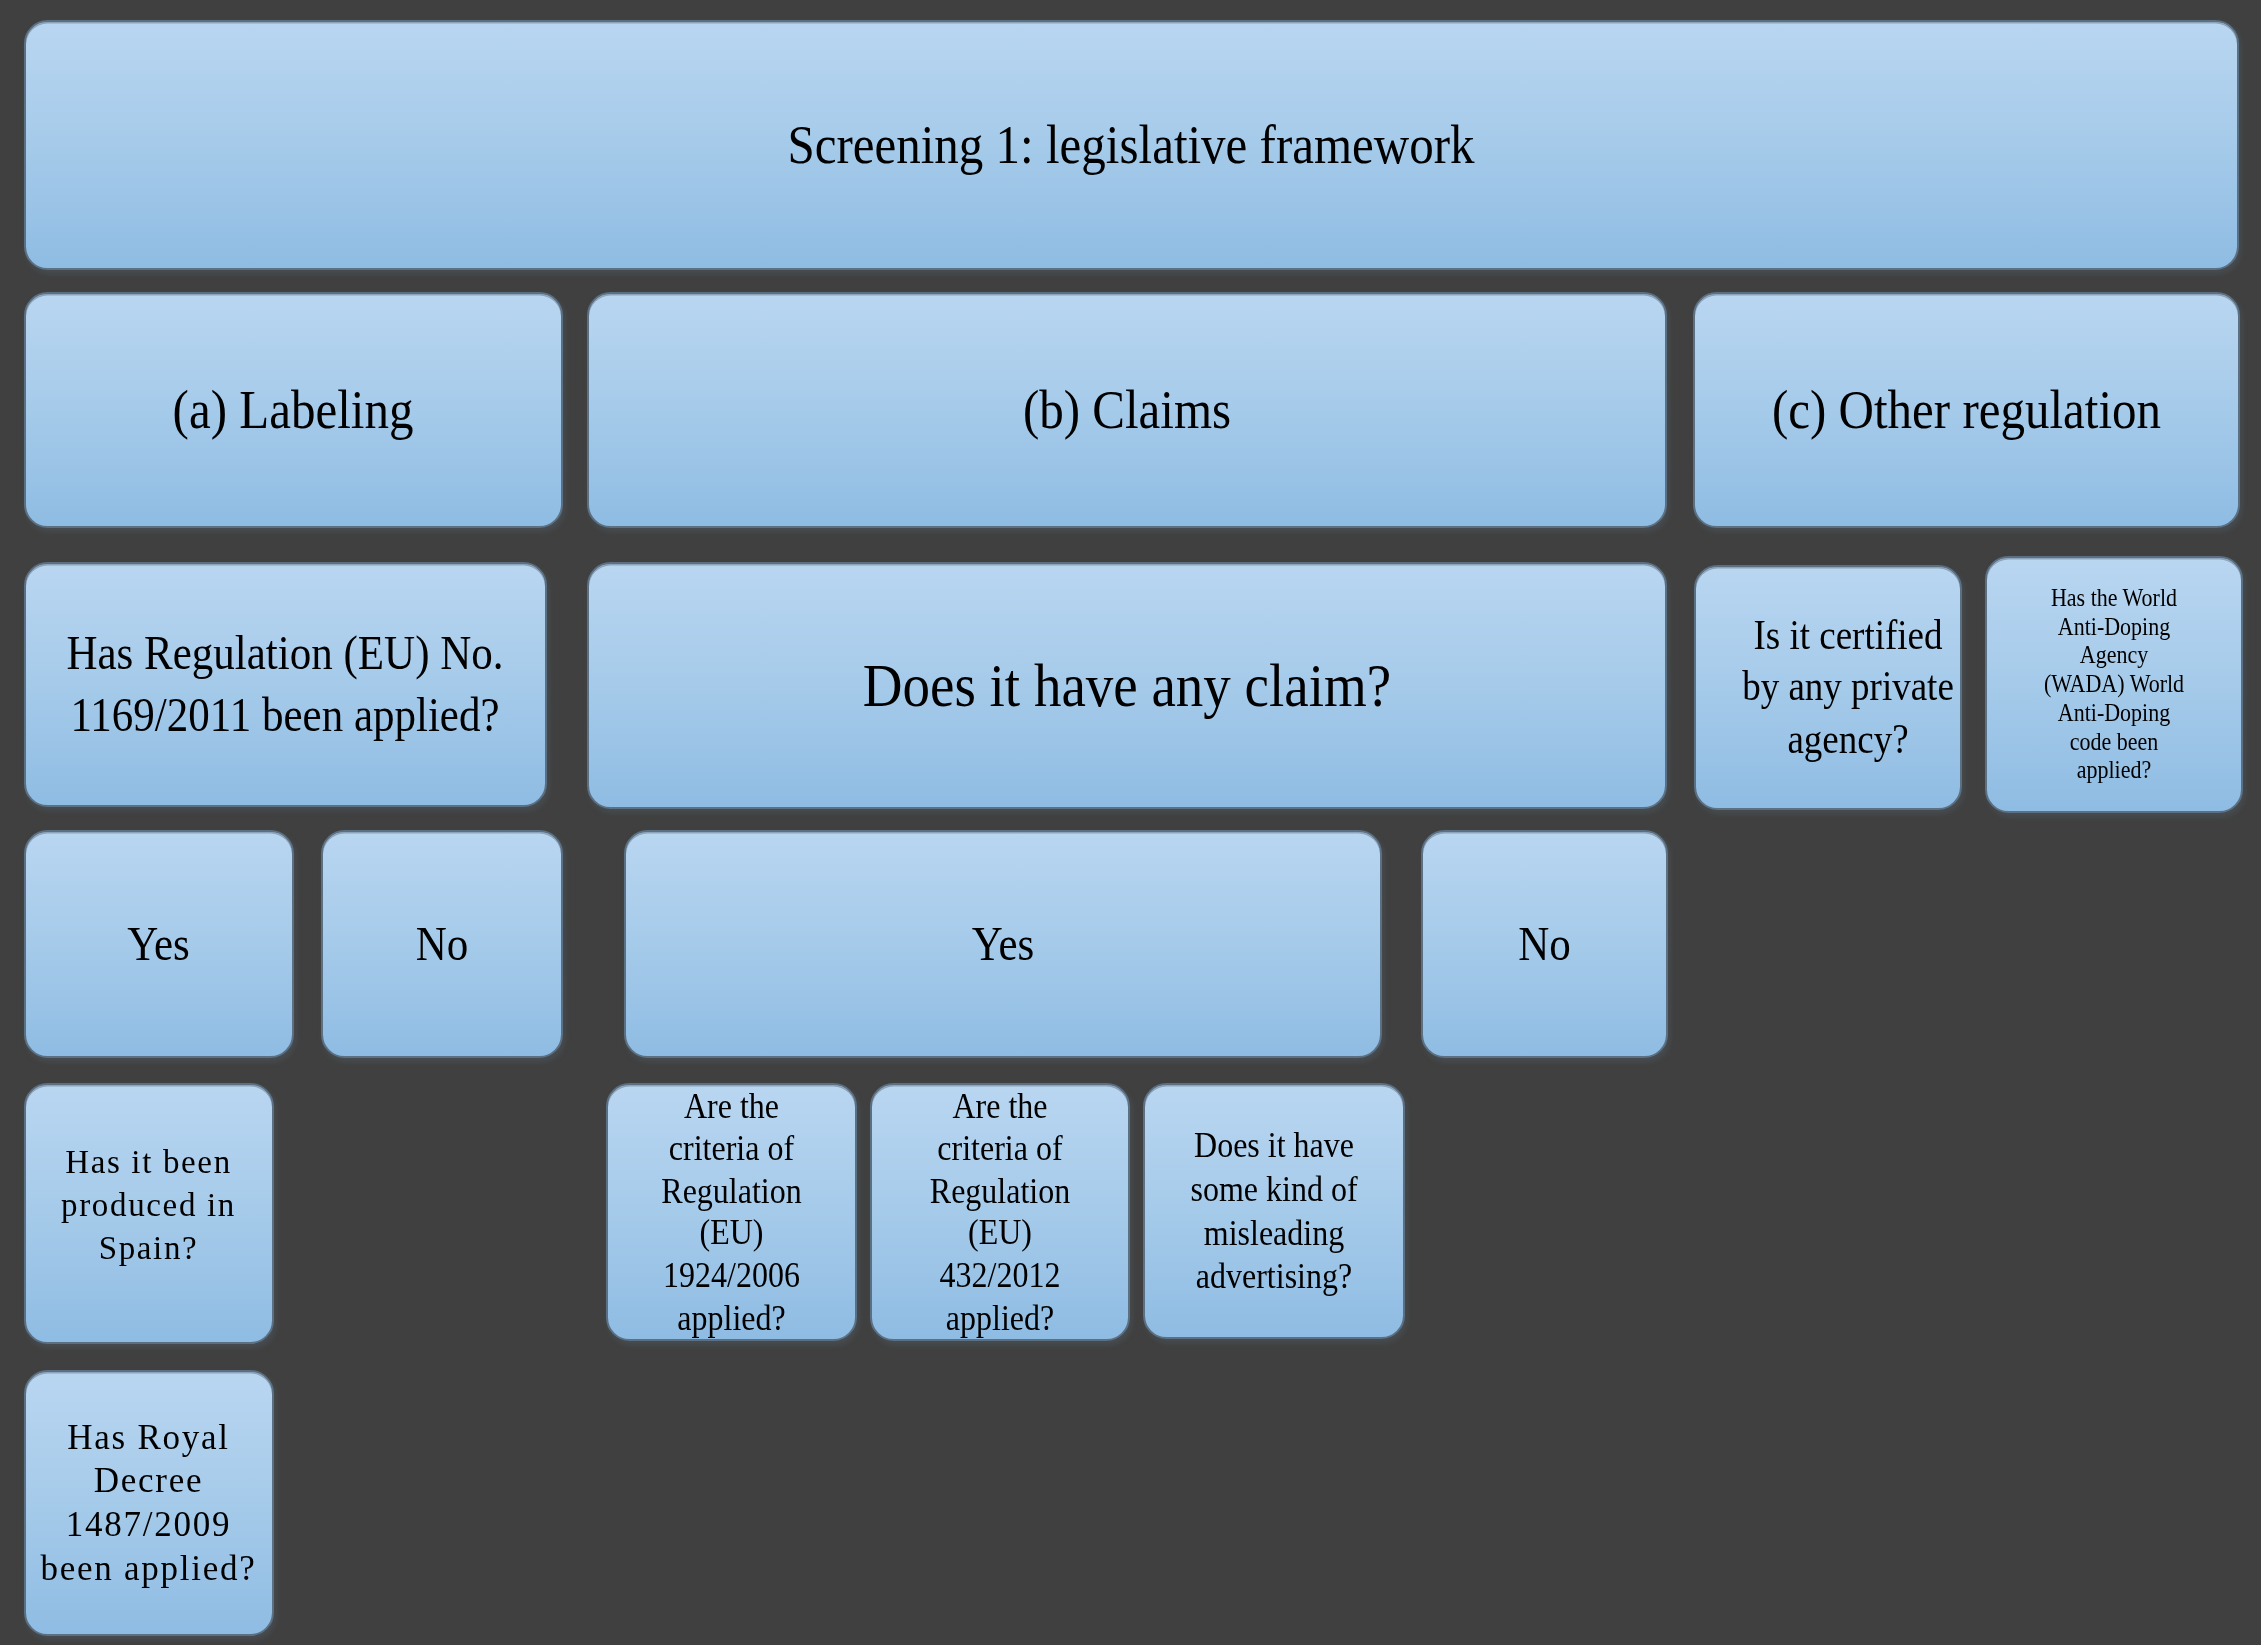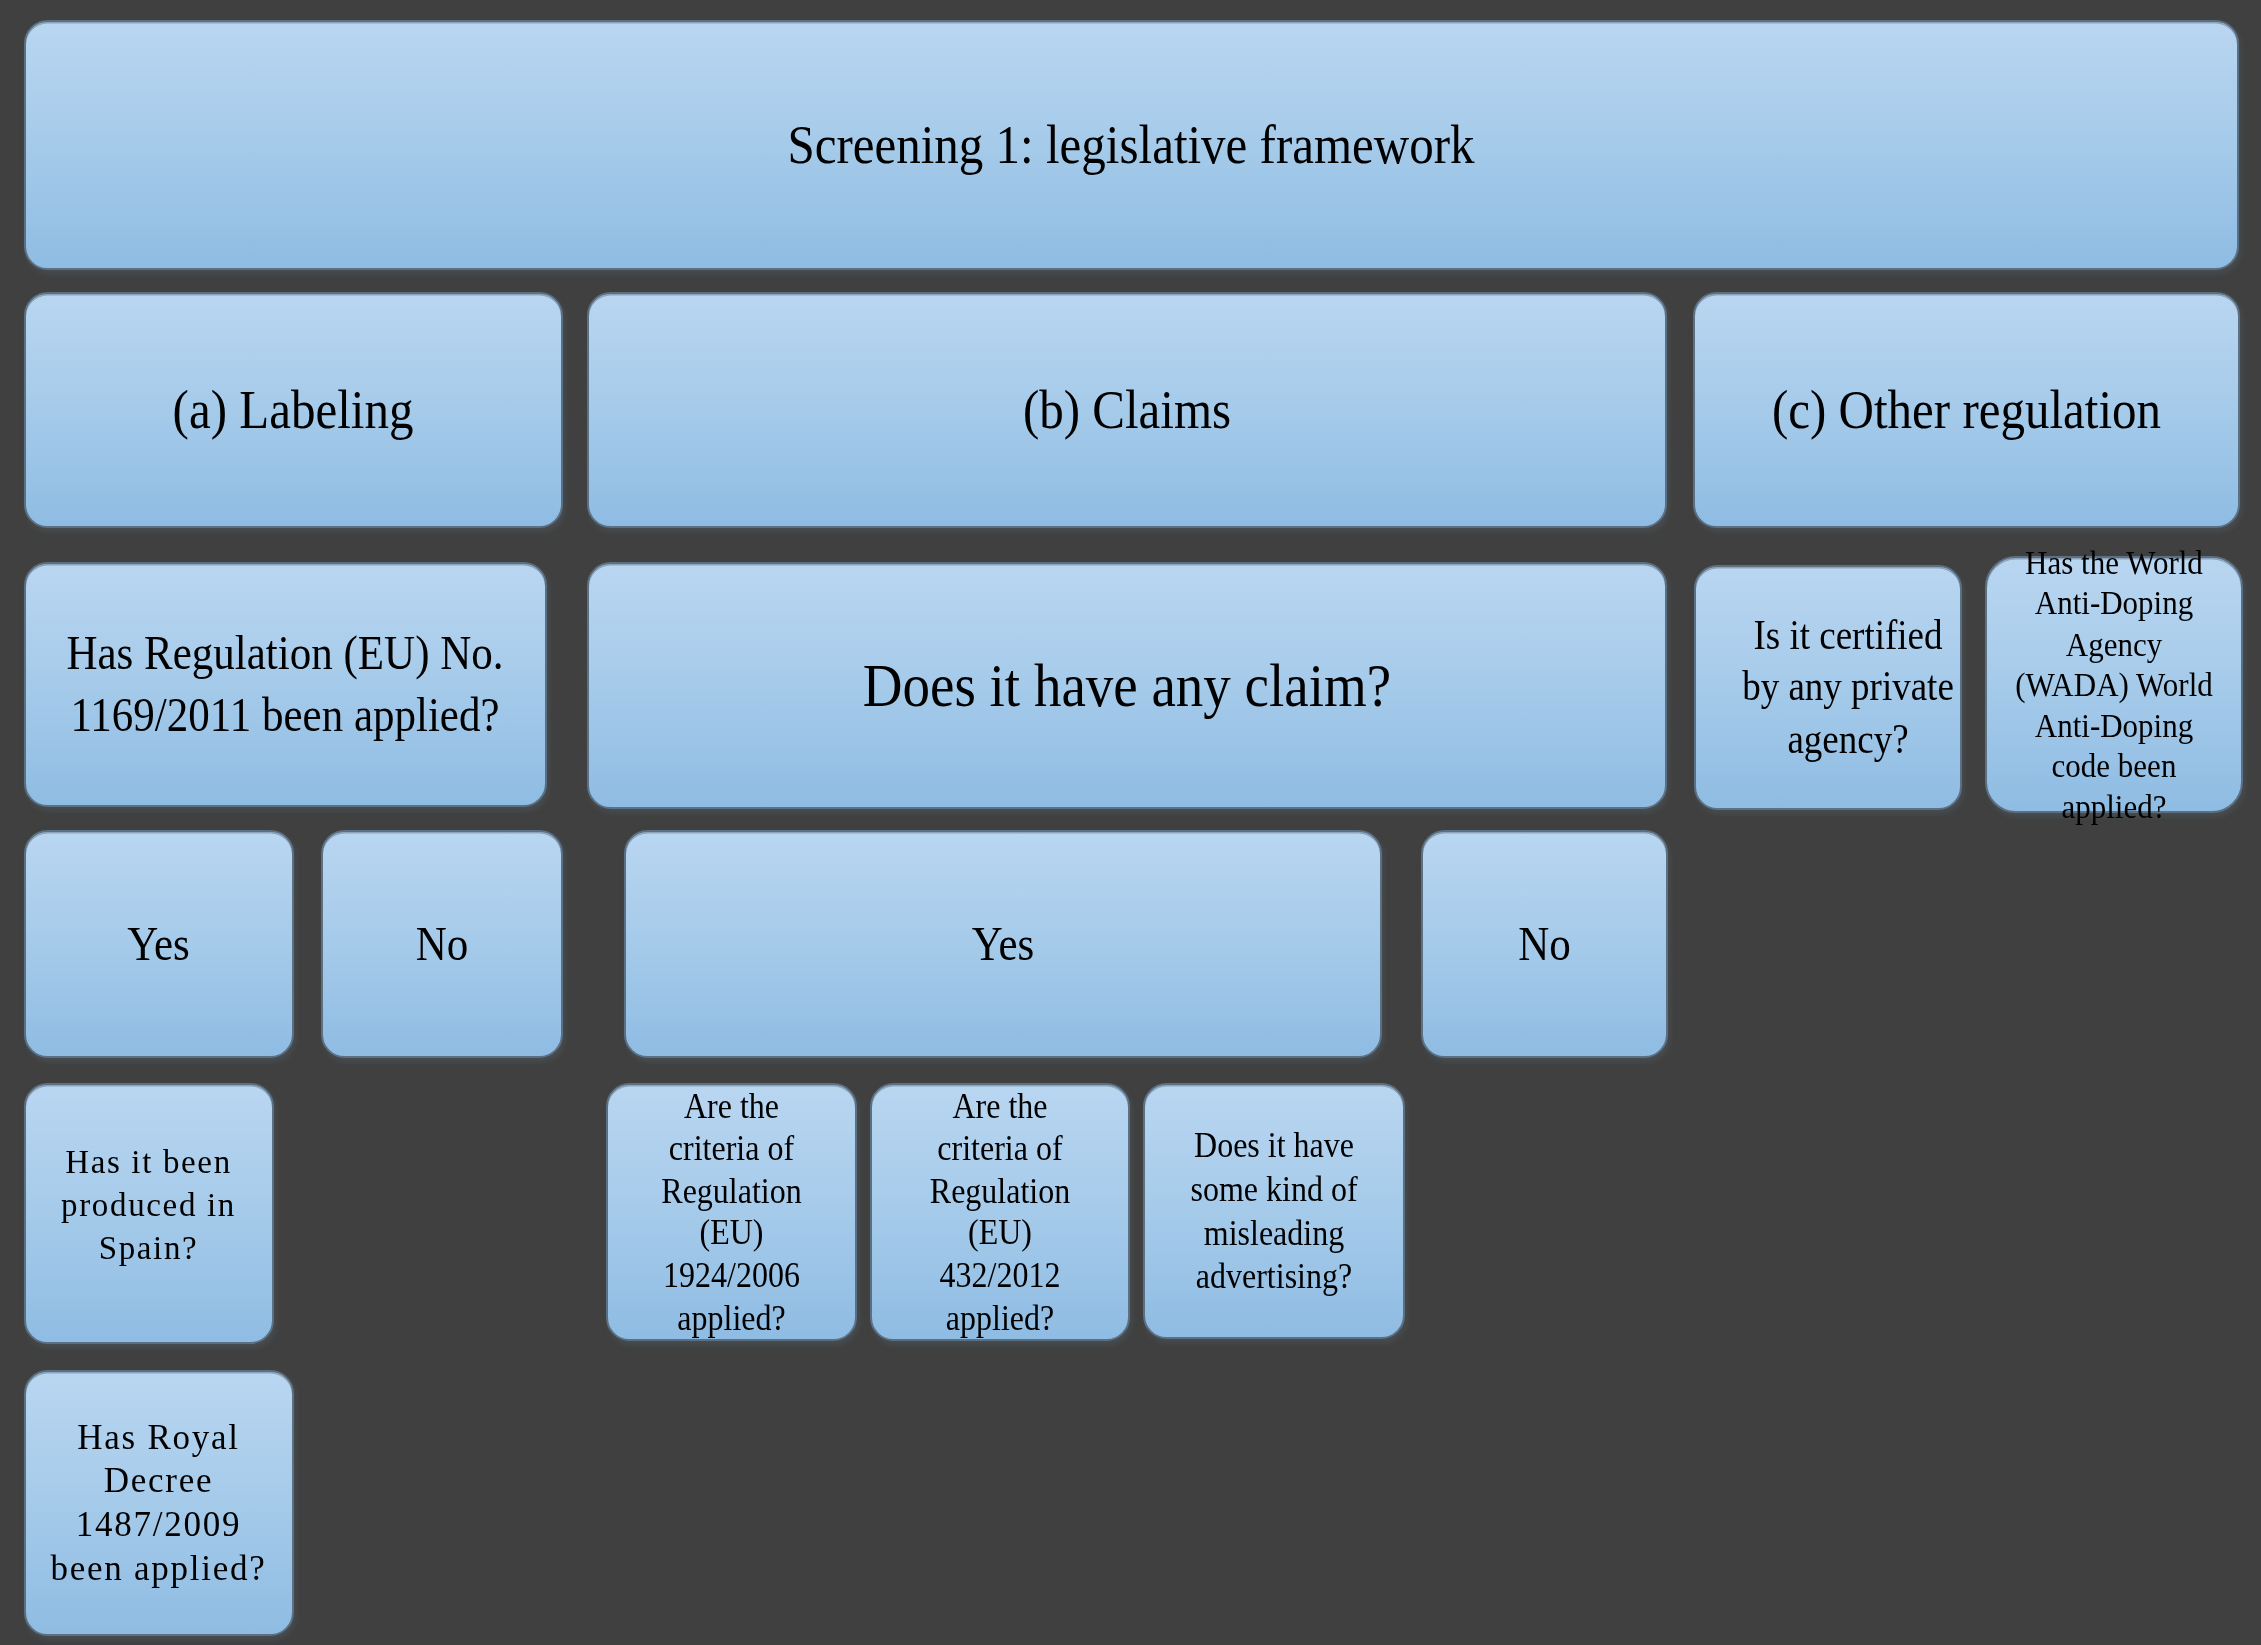--- a/index.html
+++ b/index.html
@@ -28,33 +28,33 @@
   .t-wide{display:block; letter-spacing:0.05em;}
   
   .b-title   {left:23.5px;  top:20.4px;   width:2215px; height:250px; font-size:49px;}
   .b-ahead   {left:23.5px;  top:292px;  width:539px; height:236px; font-size:49px;}
   .b-bhead   {left:587px;top:292px;  width:1080px; height:236px; font-size:49px;}
   .b-chead   {left:1693px;top:292px;  width:547px; height:236px; font-size:49px;}
   
   .b-aq      {left:23.5px;  top:562px; width:523px; height:245px; font-size:43px; line-height:1.28;}
   .b-bq      {left:587px;top:562px; width:1080px; height:247px; font-size:55px;}
   .b-cq1     {left:1694px;top:565px; width:268px;  height:245px; font-size:37px; line-height:1.25;padding-left:40px;}
-  .b-cq2     {left:1985px;top:556px; width:258px;  height:257px; font-size:31px; line-height:1.17;border-radius:31px;}
+  .b-cq2     {left:1985px;top:556px; width:258px;  height:257px; font-size:22px; line-height:1.17;}
   
   .b-ayes    {left:23.5px;  top:830px; width:270px;  height:228px; font-size:43px;}
   .b-ano     {left:321px; top:830px; width:242px;  height:228px; font-size:43px;}
   .b-byes    {left:624px;top:830px; width:758px; height:228px; font-size:43px;}
   .b-bno     {left:1421px;top:830px; width:247px;  height:228px; font-size:43px;}
   
   .b-spain   {left:23.5px;  top:1083px; width:250px;  height:261px; font-size:33px; line-height:1.3; align-items:flex-start; padding-top:56px;}
   .b-crit1   {left:606px;top:1083px; width:251px;  height:258px; font-size:32px; line-height:1.18;}
   .b-crit2   {left:870px;top:1083px; width:260px;  height:258px; font-size:32px; line-height:1.18;}
   .b-crit3   {left:1143px;top:1083px; width:262px;  height:256px; font-size:32px; line-height:1.22;}
   
-  .b-royal   {left:23.5px;  top:1370px; width:270px;  height:266px; font-size:35px; line-height:1.25;}
+  .b-royal   {left:23.5px;  top:1370px; width:250px;  height:266px; font-size:35px; line-height:1.25;}
 </style>
 </head>
 <body>
 
 <div class="canvas" style="--fill-top: #b9d6f1; --fill-bottom: #8fbce3; --border: #5b7083; color: rgb(0, 0, 0); background: #404040;">
 
   <div class="box b-title">
     <span class="t">Screening 1: legislative framework</span>
   </div>
 

